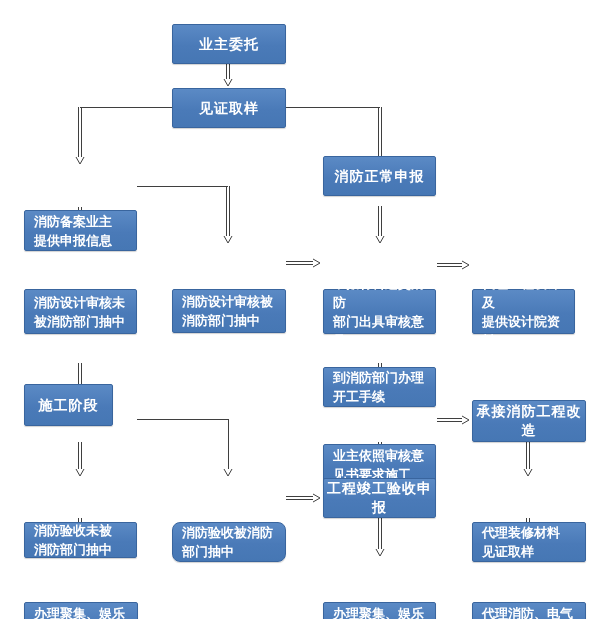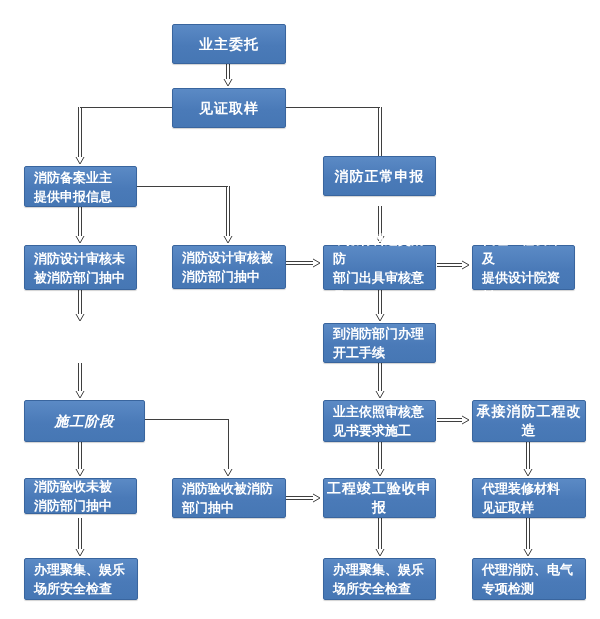--- a/index.html
+++ b/index.html
@@ -18,21 +18,21 @@
     border:1px solid #39659e;
     border-radius:2px;
     box-shadow:0 1px 1px rgba(0,0,0,0.18);
     color:#ffffff;
     font-weight:bold;
     display:flex;align-items:center;
     white-space:pre-line;
     line-height:19px;
   }
   .node.single{justify-content:center;text-align:center;font-size:14px;letter-spacing:1px;}
-  .node.multi{justify-content:flex-start;text-align:left;font-size:13px;padding-left:9px;padding-right:3px;}
+  .node.multi{justify-content:flex-start;text-align:left;font-size:13px;padding-left:9px;padding-right:3px;margin-top:44px;}
 </style>
 </head>
 <body>
 
 <div class="canvas">
   <svg class="connectors" width="600" height="619" aria-hidden="true">
       <path d="M 226.5 52 L 226.5 79" fill="none" stroke="#3f3f3f" stroke-width="1"></path>
       <path d="M 229.5 52 L 229.5 79" fill="none" stroke="#3f3f3f" stroke-width="1"></path>
       <path d="M 224 79 L 228 86 L 232 79" fill="none" stroke="#3f3f3f" stroke-width="1"></path>
       <path d="M 172 107.5 L 80 107.5" fill="none" stroke="#3f3f3f" stroke-width="1"></path>
@@ -108,27 +108,27 @@
   <div class="node multi" style="left: 24px; top: 245px; width: 113px; height: 45px;">消防设计审核未
 被消防部门抽中</div>
   <div class="node multi" style="left: 172px; top: 245px; width: 114px; height: 44px;">消防设计审核被
 消防部门抽中</div>
   <div class="node multi" style="left: 323px; top: 245px; width: 113px; height: 45px;">申报材料递交消防
 部门出具审核意见</div>
   <div class="node multi" style="left: 472px; top: 245px; width: 103px; height: 45px;">代理工程设计及
 提供设计院资料</div>
   <div class="node multi" style="left: 323px; top: 323px; width: 113px; height: 40px;">到消防部门办理
 开工手续</div>
-  <div class="node single" style="left: 24px; top: 400px; width: 121px; height: 42px; font-style: italic;">施工阶段</div>
+  <div class="node single" style="left: 24px; top: 384px; width: 89px; height: 42px;">施工阶段</div>
   <div class="node single" style="left: 472px; top: 400px; width: 114px; height: 42px;">承接消防工程改造</div>
   <div class="node multi" style="left: 323px; top: 400px; width: 113px; height: 42px;">业主依照审核意
 见书要求施工</div>
   <div class="node multi" style="left: 24px; top: 478px; width: 113px; height: 36px;">消防验收未被
 消防部门抽中</div>
-  <div class="node multi" style="left: 172px; top: 478px; width: 114px; height: 40px;">消防验收被消防
+  <div class="node multi" style="left: 172px; top: 478px; width: 114px; height: 40px; border-radius: 8px;">消防验收被消防
 部门抽中</div>
   <div class="node single" style="left: 323px; top: 478px; width: 113px; height: 40px;">工程竣工验收申报</div>
   <div class="node multi" style="left: 24px; top: 558px; width: 114px; height: 42px;">办理聚集、娱乐
 场所安全检查</div>
   <div class="node multi" style="left: 323px; top: 558px; width: 113px; height: 42px;">办理聚集、娱乐
 场所安全检查</div>
   <div class="node multi" style="left: 472px; top: 478px; width: 114px; height: 40px;">代理装修材料
 见证取样</div>
   <div class="node multi" style="left: 472px; top: 558px; width: 114px; height: 42px;">代理消防、电气
 专项检测</div>

